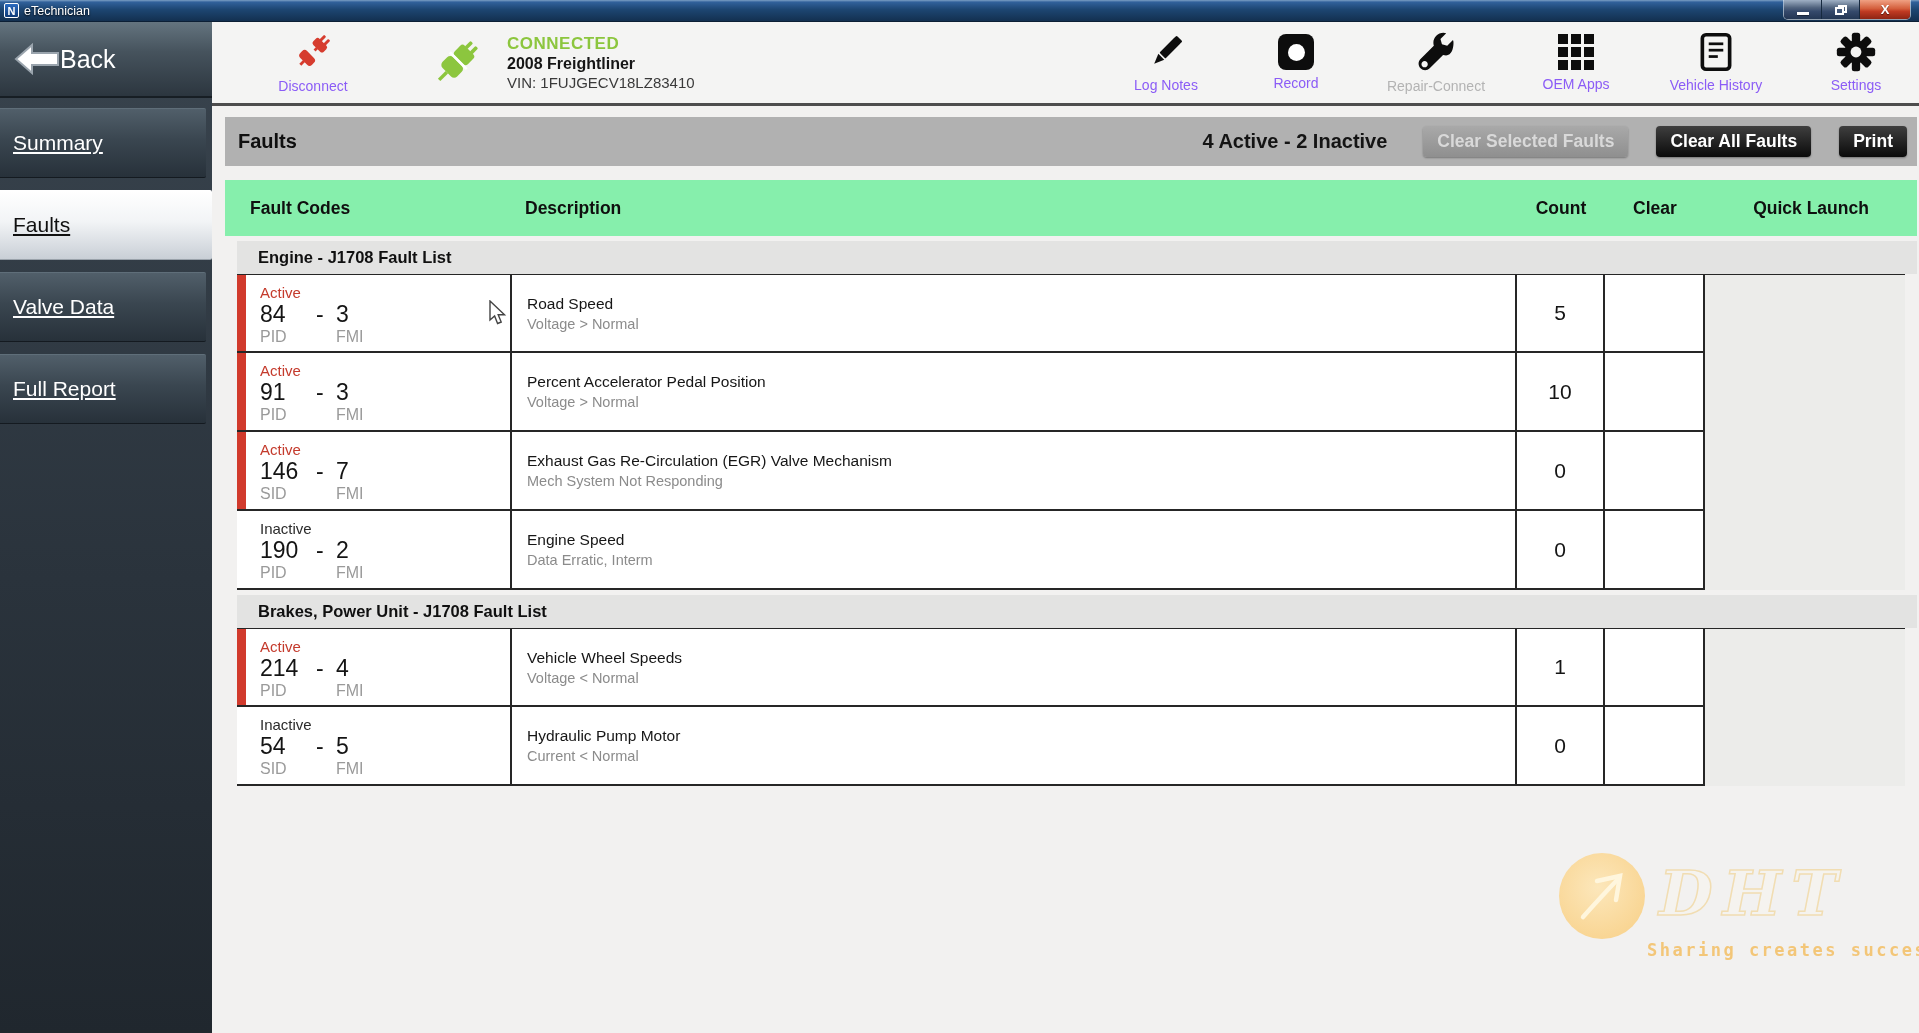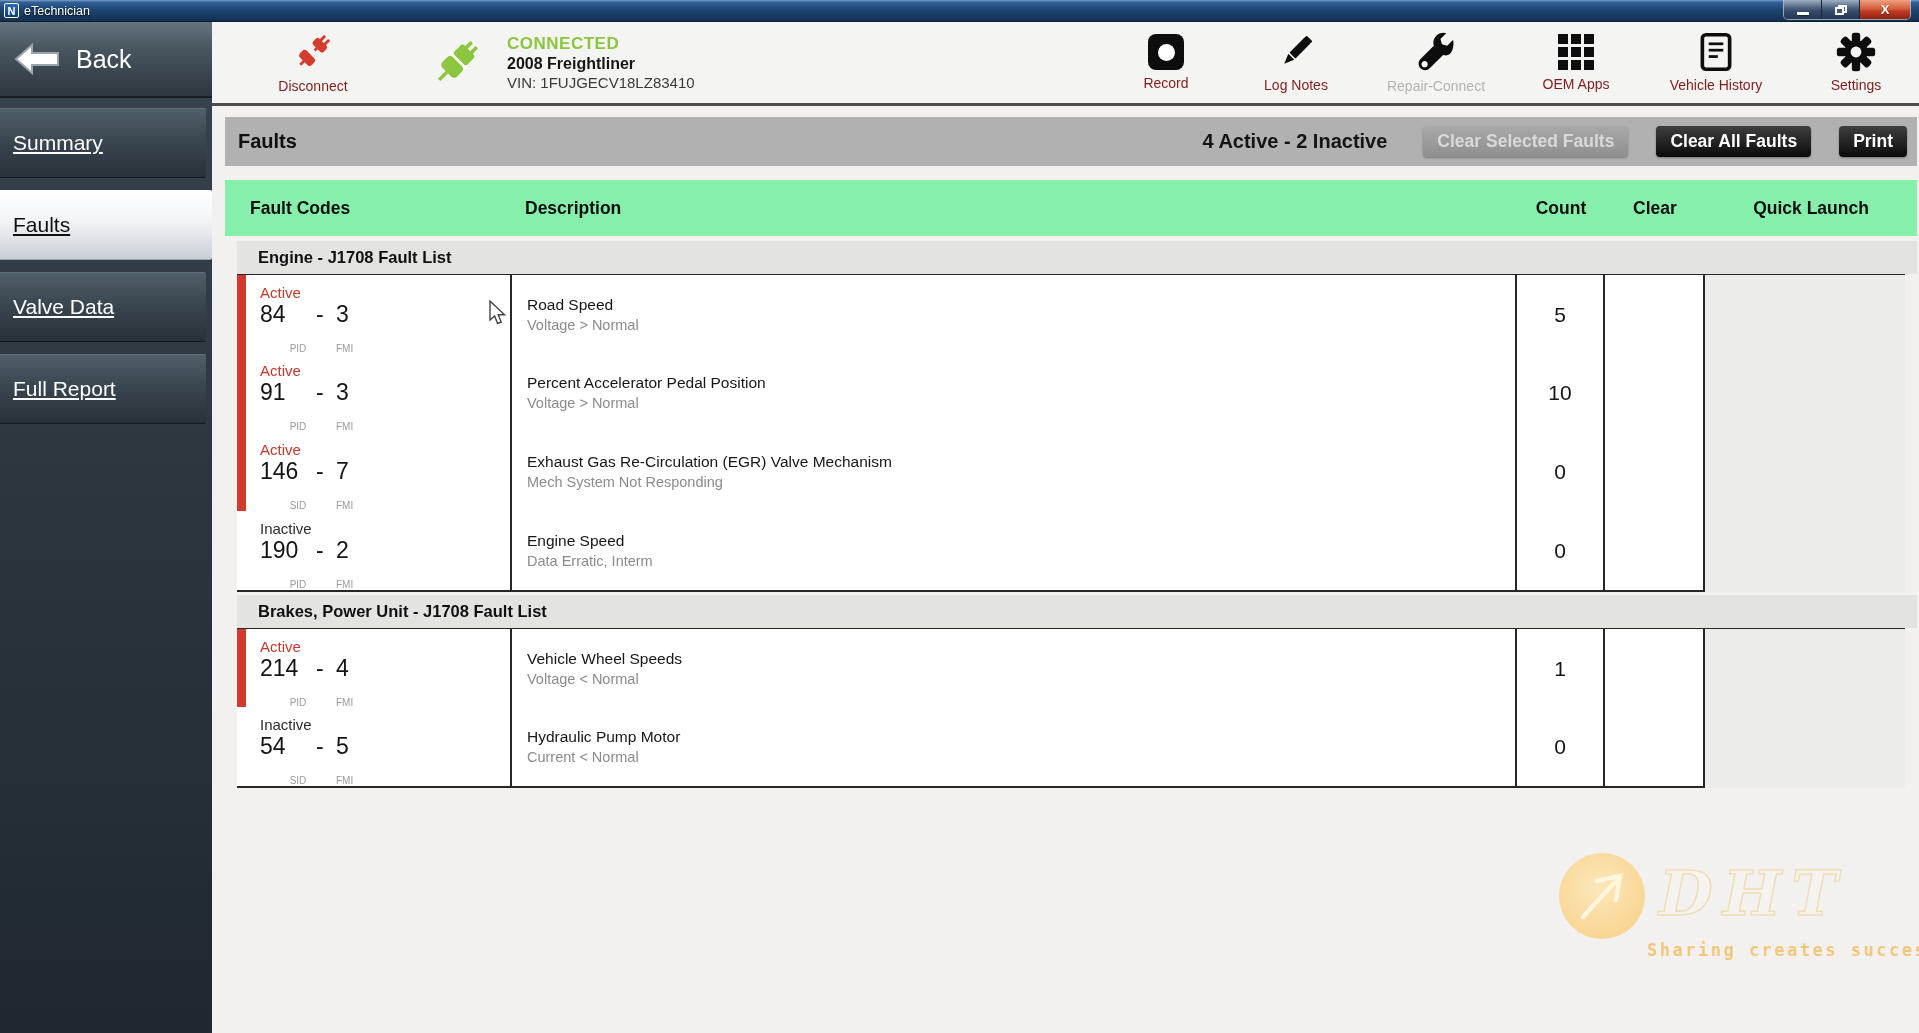--- a/index.html
+++ b/index.html
@@ -28,39 +28,39 @@
   .glyph-restore span:last-child { left:0; bottom:0; background:#44597a;}
   .glyph-x { color:#fff; font-weight:bold; font-size:13px; text-shadow:0 1px 1px #0008; }
 
   
   .main { display:flex; height:1011px; }
   .sidebar { width:212px; background:linear-gradient(180deg,#39444e 0%,#2a333c 55%,#20272e 100%);
     flex-shrink:0; display:flex; flex-direction:column; }
   .content { flex:1; position:relative; background:#f2f1f0; }
 
   
-  .back-btn { height:76px; display:flex; align-items:center; gap:16px; padding-left:14px;
+  .back-btn { height:76px; display:flex; align-items:center; gap:0; padding-left:14px;
     background:linear-gradient(180deg,#64747f 0%,#46535d 40%,#2c363f 100%);
     border-bottom:2px solid #171e24; cursor:pointer;}
   .back-btn .label { color:#fff; font-size:25px; }
   .nav { margin-top:10px; display:flex; flex-direction:column; gap:12px;}
   .nav-item { height:70px; width:206px; display:flex; align-items:center; padding-left:13px;
     color:#fff; font-size:21px; cursor:pointer;
     background:linear-gradient(180deg,#515f6a 0%,#3a4650 45%,#27313a 100%);
     border-top:1px solid #5f6e79; border-bottom:1px solid #141a20; border-radius:0 2px 2px 0;text-decoration:underline;}
   .nav-item.active { width:212px; color:#101010;
     background:linear-gradient(180deg,#ffffff 0%,#f2f4f6 45%,#c9cfd6 100%);
     border-top:1px solid #fff; border-bottom:1px solid #9aa2aa;}
 
   
   .toolbar { height:84px; background:#f4f4f3; border-bottom:3px solid #4d4d4d;
     display:flex; align-items:center; padding:0 0 0 46px; }
   .tool-btn { display:flex; flex-direction:column; align-items:center; justify-content:center;
     gap:5px; width:130px; cursor:pointer; }
-  .tool-btn .t-label { font-size:14px; color:#7f1d1d; }
+  .tool-btn .t-label { font-size:14px; color:#8b5cf6; }
   .tool-btn.disabled .t-label { color:#b3b3b3; }
   .conn-info { display:flex; align-items:center; gap:25px; margin-left:62px; }
   .conn-text .status { color:#8cc63e; font-weight:bold; font-size:17px; letter-spacing:.5px;}
   .conn-text .vehicle { color:#161616; font-weight:bold; font-size:16px; margin-top:1px;}
   .conn-text .vin { color:#3a3a3a; font-size:15px; margin-top:1px;}
   .toolbar .right-tools { margin-left:auto; display:flex; margin-right:10px; }
   .record-glyph { width:36px; height:36px; background:#0d0d0d; border-radius:8px;
     display:flex; align-items:center; justify-content:center;}
   .record-glyph i { width:17px; height:17px; background:#fff; border-radius:50%;}
   .grid-glyph { display:grid; grid-template-columns:repeat(3,10px); grid-auto-rows:10px; gap:3px; padding:1px;}
@@ -91,21 +91,21 @@
   .frow { display:grid; grid-template-columns:275px 1005px 88px 100px 200px; height:79px; }
   .cell { background:#fff; border-bottom:2px solid #262626; }
   .frow:first-of-type .cell { border-top:1px solid #262626; }
   .code-cell { position:relative; border-right:2px solid #262626; padding:9px 0 0 16px; }
   .code-cell .redbar { position:absolute; left:0; top:0; bottom:0; width:9px; background:#d13a2c; display:none;}
   .frow.active .code-cell .redbar { display:block; }
   .code-cell .status { font-size:15px; color:#2b2b2b; display:block; margin-left:7px;}
   .frow.active .code-cell .status { color:#c43a2c; }
   .code-line { display:flex; margin-left:7px; font-size:23px; color:#141414; line-height:26px;}
   .code-num { min-width:56px; } .code-sep { width:20px; } 
-  .code-labels { display:flex; margin-left:7px; font-size:10px; color:#9a9a9a; margin-top:16px;text-align:center;}
+  .code-labels { display:flex; margin-left:7px; font-size:16px; color:#9a9a9a; margin-top:1px;}
   .code-labels .lbl-type { min-width:76px; }
   .desc-cell { border-right:2px solid #262626; padding:0 0 0 15px;
     display:flex; flex-direction:column; justify-content:center; gap:3px;}
   .desc-title { font-size:15.5px; color:#161616; }
   .desc-detail { font-size:14.5px; color:#8b8b8b; }
   .count-cell { border-right:2px solid #262626; display:flex; align-items:center; justify-content:center;
     font-size:21px; color:#141414; }
   .clear-cell { border-right:2px solid #262626; cursor:pointer; }
   .ql-cell { background:#ececea; border:none; }
 
@@ -190,34 +190,34 @@
         </svg>
         <div class="conn-text">
           <div class="status">CONNECTED</div>
           <div class="vehicle">2008 Freightliner</div>
           <div class="vin">VIN: 1FUJGECV18LZ83410</div>
         </div>
       </div>
 
       <div class="right-tools">
         <div class="tool-btn">
-          <span class="record-glyph">
-              <i></i>
-            </span>
-          <span class="t-label">Record</span>
-        </div>
-        <div class="tool-btn">
           <svg width="40" height="40" viewBox="0 0 48 48">
             <g transform="rotate(45 24 24)" fill="#0d0d0d">
               <rect x="19" y="4" width="10" height="26" rx="1"></rect>
               <rect x="19" y="1" width="10" height="4" rx="1.5"></rect>
               <polygon points="19,32 29,32 24,44"></polygon>
             </g>
           </svg>
           <span class="t-label">Log Notes</span>
+        </div>
+        <div class="tool-btn">
+          <span class="record-glyph">
+              <i></i>
+            </span>
+          <span class="t-label">Record</span>
         </div>
         <div class="tool-btn disabled" style="width:150px;">
           <svg width="42" height="42" viewBox="0 0 48 48">
             <path fill="#0d0d0d" d="M44 13.5c0-1.1-.2-2.2-.6-3.2l-6.6 6.6-6-1.7-1.7-6 6.6-6.6C34.7 2.2 33.6 2 32.5 2 26.1 2 21 7.1 21 13.5c0 1.2.2 2.3.5 3.4L6.3 32.1c-2.9 2.9-2.9 7.6 0 10.5 2.9 2.9 7.6 2.9 10.5 0l15.3-15.2c1.1.3 2.2.5 3.4.5C41.9 27.9 44 19.9 44 13.5zM11 41.5c-2 0-3.6-1.6-3.6-3.6S9 34.3 11 34.3s3.6 1.6 3.6 3.6-1.6 3.6-3.6 3.6z"></path>
           </svg>
           <span class="t-label">Repair-Connect</span>
         </div>
         <div class="tool-btn">
           <span class="grid-glyph">
               <i></i>

